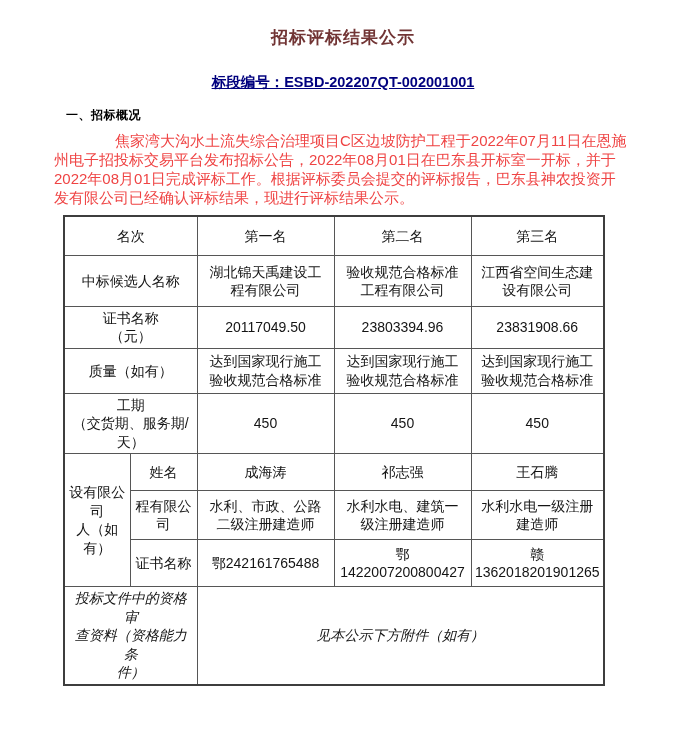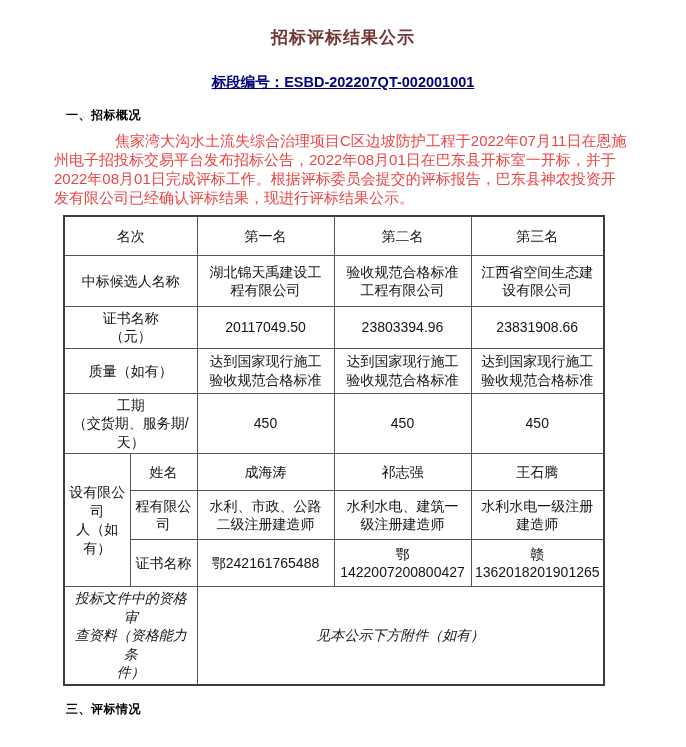--- a/index.html
+++ b/index.html
@@ -158,15 +158,14 @@
       </tr>
       <tr class="rh48">
         <td colspan="2">投标文件中的资格审
 查资料（资格能力条
 件）</td>
         <td colspan="3">见本公示下方附件（如有）</td>
       </tr>
     </tbody>
   </table>
 
-  <div class="heading">三、评标情况</div>
 
 </div>
 
 </body></html>

